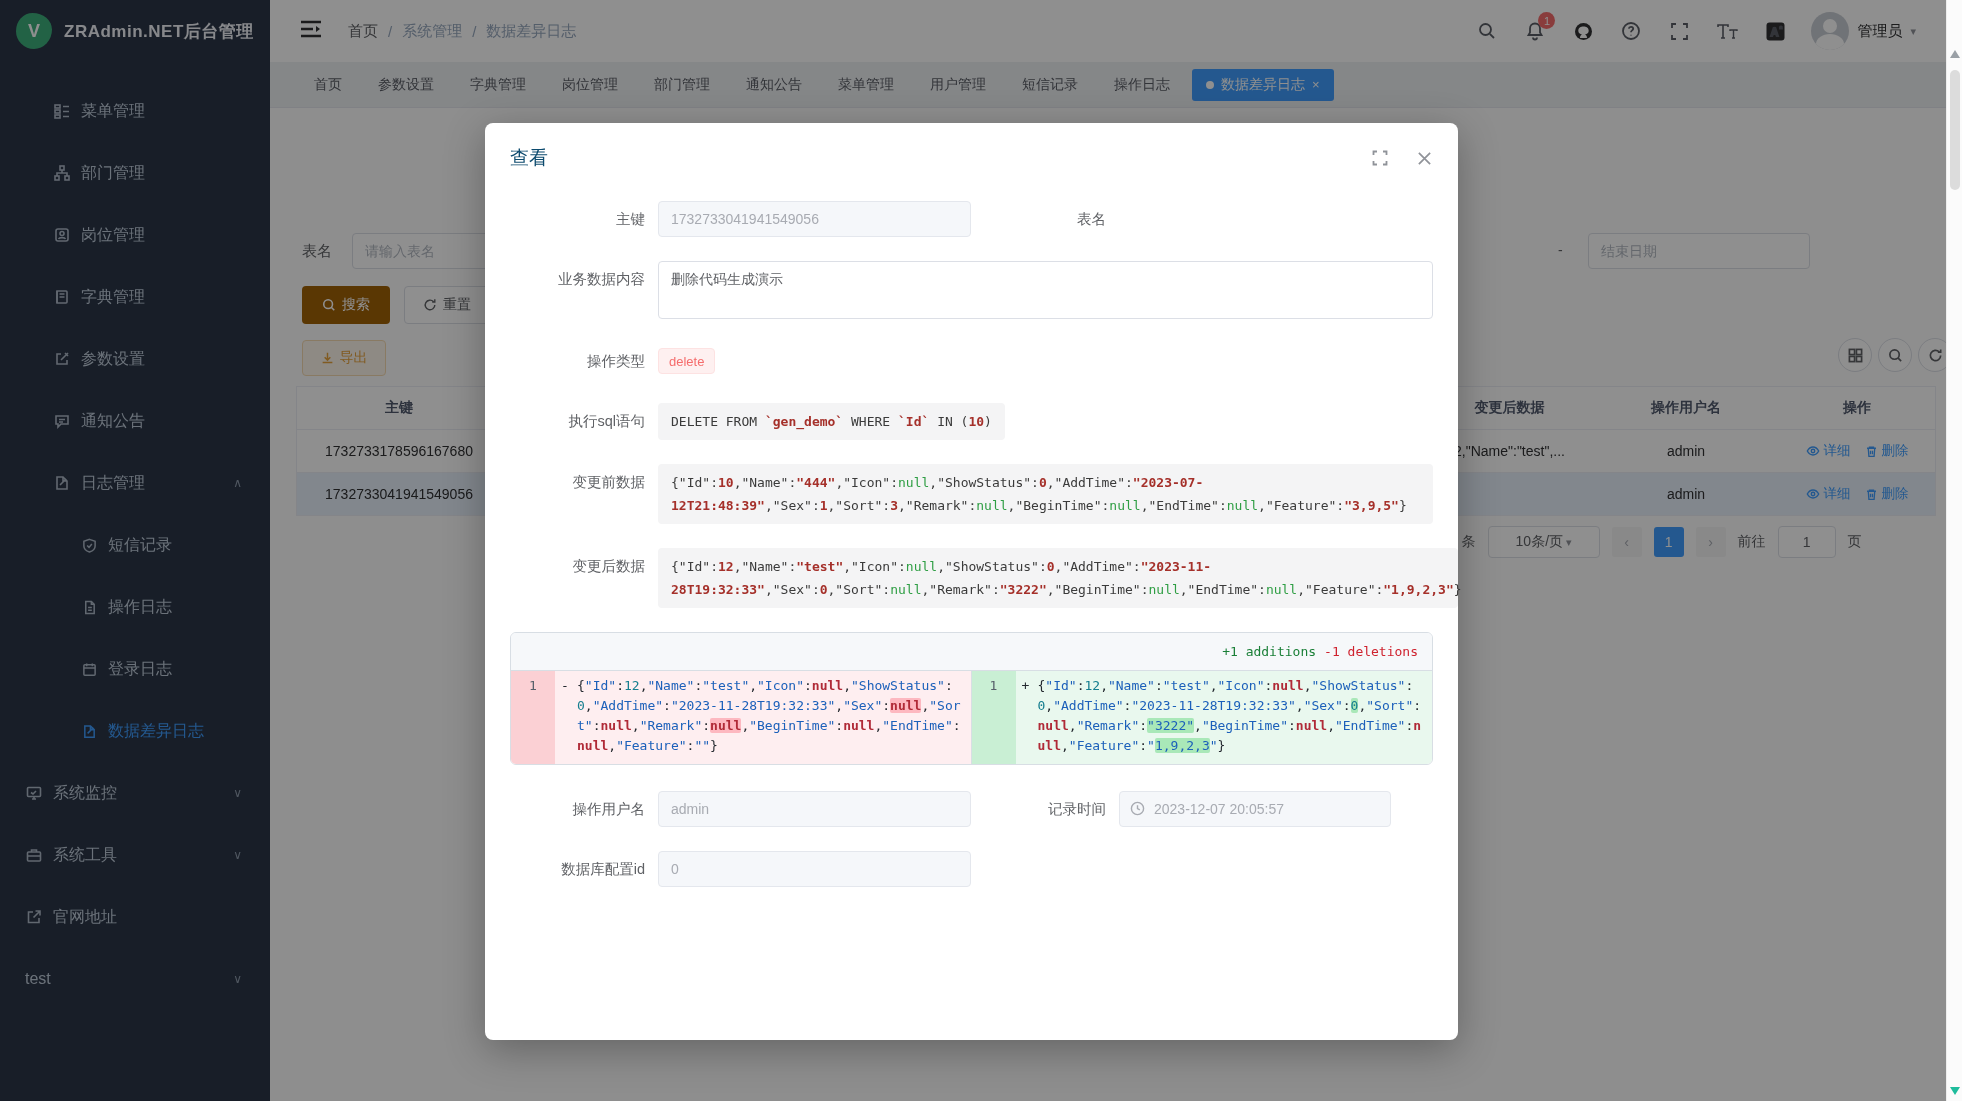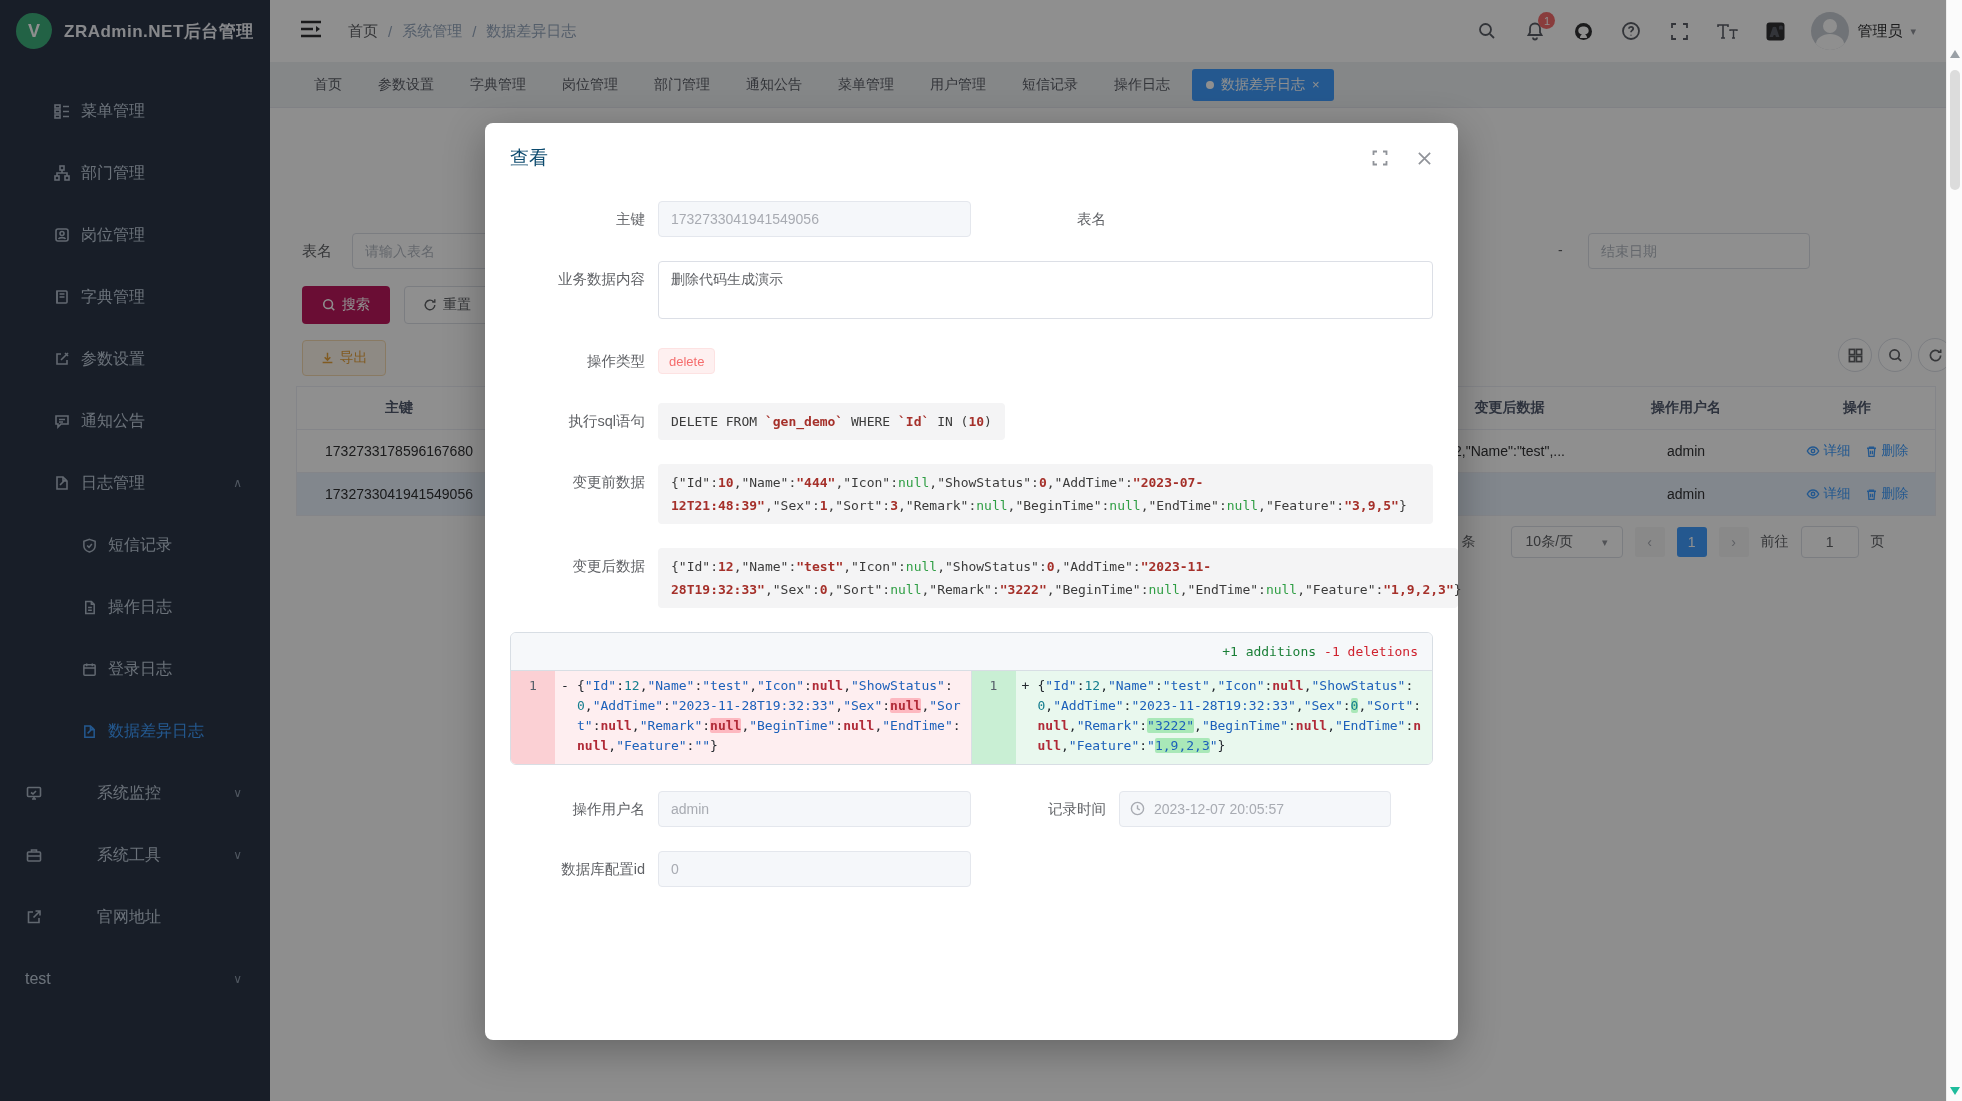--- a/index.html
+++ b/index.html
@@ -7,21 +7,21 @@
   body { font-family:"Liberation Sans", sans-serif; position:relative; overflow:hidden; background:#fff; color:#303133; }
 
   
   #sidebar { position:absolute; left:0; top:0; width:270px; height:1101px; background:#2b3648; z-index:10; }
   .logo-bar { height:62px; display:flex; align-items:center; padding-left:16px; background:#2b3648; }
   .logo-blob { width:36px; height:36px; border-radius:46% 54% 50% 50%/50% 46% 54% 50%; background:#3eaf7c; color:#fff; font-weight:bold; font-size:18px; display:flex; align-items:center; justify-content:center; }
   .logo-title { color:#f0f3f8; font-size:17px; font-weight:bold; margin-left:12px; letter-spacing:.5px; }
   .nav { padding-top:18px; }
   .nav-item { height:62px; display:flex; align-items:center; color:#bfcbd9; font-size:16px; cursor:pointer; position:relative; }
   .nav-item .ni-icon { width:18px; height:18px; margin-right:10px; display:inline-flex; align-items:center; justify-content:center; flex:none; }
-  .nav-item.lv1 { padding-left:25px;gap:44px; }
+  .nav-item.lv1 { padding-left:25px; }
   .nav-item.lv2 { padding-left:53px; }
   .nav-item.lv3 { padding-left:80px; }
   .nav-item.active { color:#409eff; }
   .nav-arrow { position:absolute; right:28px; font-size:12px; color:#8e9bab; }
   .ni-icon svg { stroke:#aeb9c8; fill:none; stroke-width:1.6; }
   .nav-item.active .ni-icon svg { stroke:#409eff; }
   .ni-solid { fill:#aeb9c8 !important; stroke:none !important; }
 
   
   #topbar { position:absolute; left:270px; top:0; right:0; height:62px; background:#ffffff; z-index:5; display:flex; align-items:center; }
@@ -49,21 +49,21 @@
 
   
   #content { position:absolute; left:270px; top:108px; right:0; bottom:0; background:#fdfdfd; z-index:1; }
   .flt-label { position:absolute; left:32px; top:134px; font-size:15px; color:#606266; }
   .input-box { height:36px; border:1px solid #dcdfe6; border-radius:4px; background:#fff; font-size:14px; color:#606266; padding:0 12px; font-family:"Liberation Sans",sans-serif; }
   .input-box::placeholder { color:#b3b9c2; }
   #flt-table-input { position:absolute; left:82px; top:125px; width:180px; }
   #range-sep { position:absolute; left:1288px; top:134px; color:#606266; font-size:14px; }
   #flt-end-date { position:absolute; left:1318px; top:125px; width:222px; }
   .btn { display:inline-flex; align-items:center; justify-content:center; gap:6px; border-radius:4px; font-size:14px; cursor:pointer; border:1px solid transparent; }
-  #btn-search { position:absolute; left:32px; top:178px; width:88px; height:38px; background:#be185d; color:#fff; }
+  #btn-search { position:absolute; left:32px; top:178px; width:88px; height:38px; background:#a16207; color:#fff; }
   #btn-reset { position:absolute; left:134px; top:178px; width:86px; height:38px; background:#fff; color:#606266; border-color:#dcdfe6; }
   #btn-export { position:absolute; left:32px; top:232px; width:84px; height:36px; background:#fdf6ec; color:#e6a23c; border-color:#f5dab1; }
   .tool-circle { position:absolute; top:230px; width:34px; height:34px; border-radius:50%; border:1px solid #dcdfe6; background:#fff; display:flex; align-items:center; justify-content:center; cursor:pointer; }
   .tool-circle svg { stroke:#606266; fill:none; stroke-width:1.8; }
 
   
   #dtable { position:absolute; left:26px; top:278px; width:1640px; border:1px solid #ebeef5; border-bottom:none; font-size:14px; }
   .trow { display:flex; border-bottom:1px solid #ebeef5; background:#fff; }
   .trow.thead { color:#515a6e; font-weight:bold; background:#fff; }
   .trow.selected { background:#e8f1fc; }
@@ -72,21 +72,21 @@
   .c-mid { flex:1; }
   .c-after { width:167px; flex:none; }
   .c-user { width:186px; flex:none; }
   .c-ops { width:156px; flex:none; gap:14px; }
   .op-link { color:#409eff; font-size:13.5px; display:inline-flex; align-items:center; gap:4px; cursor:pointer; }
   .op-link svg { stroke:#409eff; fill:none; stroke-width:1.6; }
 
   
   #pager { position:absolute; left:1162px; top:418px; display:flex; align-items:center; font-size:14px; color:#606266; gap:12px; }
   .pg-total { white-space:nowrap; }
-  .pg-size { width:112px; height:32px; border:1px solid #dcdfe6; border-radius:4px; background:#fff; display:flex; align-items:center; justify-content:space-between; padding:0 14px; color:#606266; cursor:pointer;margin-left:23px; }
+  .pg-size { width:112px; height:32px; border:1px solid #dcdfe6; border-radius:4px; background:#fff; display:flex; align-items:center; justify-content:space-between; padding:0 27px; color:#606266; cursor:pointer; }
   .pg-arrow { width:30px; height:30px; background:#f4f4f5; border-radius:3px; display:flex; align-items:center; justify-content:center; color:#a8abb2; cursor:pointer; }
   .pg-cur { width:30px; height:30px; background:#409eff; border-radius:3px; display:flex; align-items:center; justify-content:center; color:#fff; cursor:pointer; }
   .pg-goto-input { width:58px; height:32px; border:1px solid #dcdfe6; border-radius:4px; text-align:center; font-size:14px; color:#606266; }
 
   
   #overlay { position:absolute; inset:0; background:rgba(0,0,0,.44); z-index:40; }
   #dialog { position:absolute; left:485px; top:123px; width:973px; height:917px; background:#fff; border-radius:8px; box-shadow:0 10px 40px rgba(0,0,0,.3); z-index:50; }
   .dlg-header { padding:22px 25px 0 25px; position:relative; }
   .dlg-title { font-size:19px; color:#0c4a6e; }
   .dlg-hicons { position:absolute; top:26px; right:25px; display:flex; gap:26px; }

